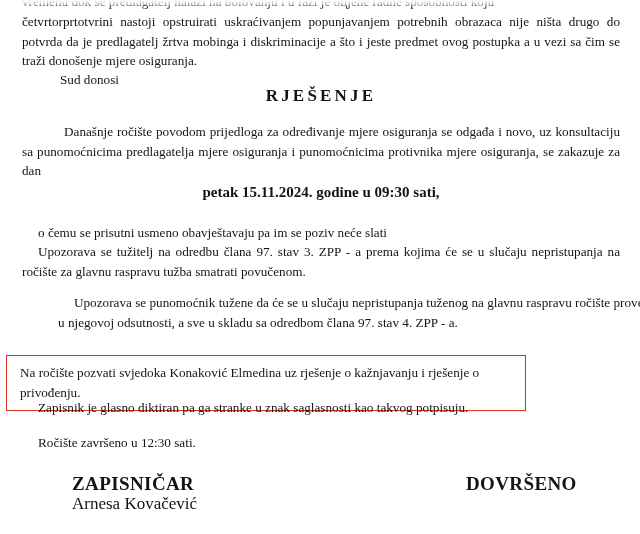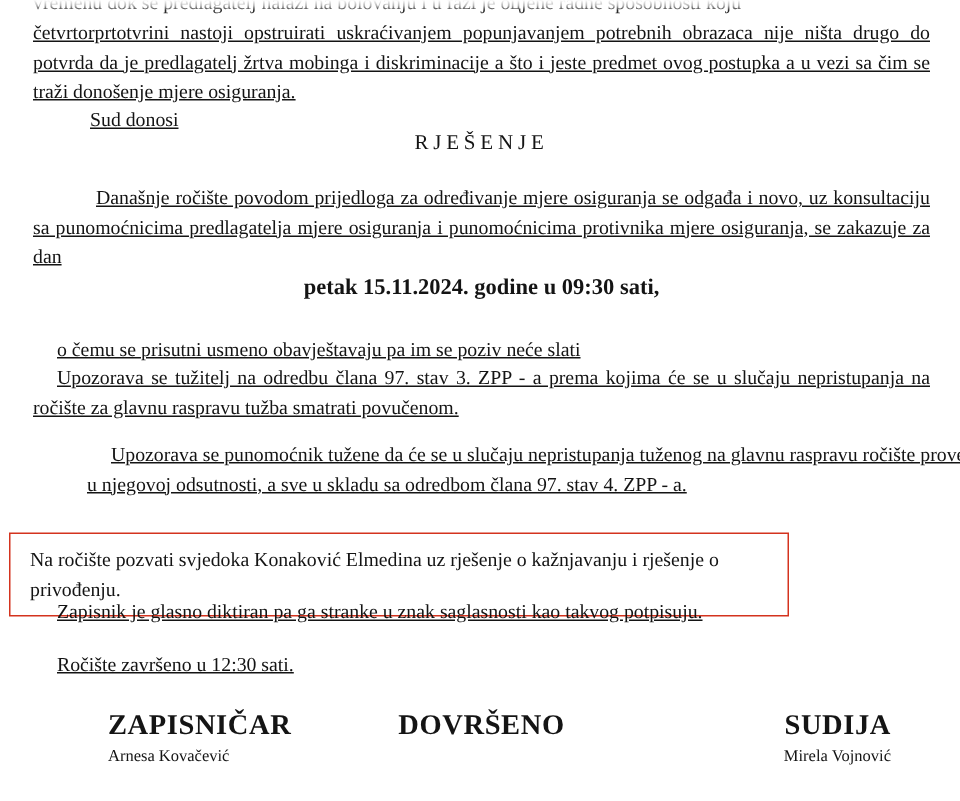--- a/index.html
+++ b/index.html
@@ -52,27 +52,27 @@
     margin: 0;
     font-size: 13.2px;
     line-height: 19.5px;
     text-align: justify;
   }
   .body-block {
     position: absolute;
     left: 22px;
     width: 598px;
   }
-  .para { margin-bottom: 0; text-decoration: underline; }
+  .para { margin-bottom: 0; }
   .center { text-align: center; }
   .heading-spaced {
     text-align: center;
-    font-weight: normal;
+    font-weight: bold;
     letter-spacing: 3.2px;
-    font-size: 14px;
+    font-size: 17px;
   }
   .sub-center {
     text-align: center;
     font-weight: bold;
     font-size: 15px;
   }
   .highlight-box {
     position: absolute;
     left: 6px;
     width: 520px;
@@ -97,21 +97,21 @@
   }
   .sign-col.left { text-align: left; padding-left: 50px; box-sizing: border-box; }
   .sign-col.right { text-align: right; padding-right: 26px; box-sizing: border-box; }
   .sign-title {
     font-weight: bold;
     font-size: 19px;
     letter-spacing: 0.4px;
     line-height: 18px;
   }
   .sign-name {
-    font-size: 11px;
+    font-size: 17px;
     line-height: 22px;
   }
   .lead-indent { text-indent: 38px; }
 </style>
 </head>
 <body>
 
 <div class="page">
 
   <div class="clipped-line">
@@ -165,19 +165,15 @@
 
   <div class="sign-row" style="top:475px;">
     <div class="sign-col left">
       <div class="sign-title">ZAPISNIČAR</div>
       <div class="sign-name">Arnesa Kovačević</div>
     </div>
     <div class="sign-col">
       <div class="sign-title">DOVRŠENO</div>
       <div class="sign-name"></div>
     </div>
-    <div class="sign-col right">
-      <div class="sign-title">SUDIJA</div>
-      <div class="sign-name">Mirela Vojnović</div>
-    </div>
   </div>
 
 </div>
 
 </body></html>

